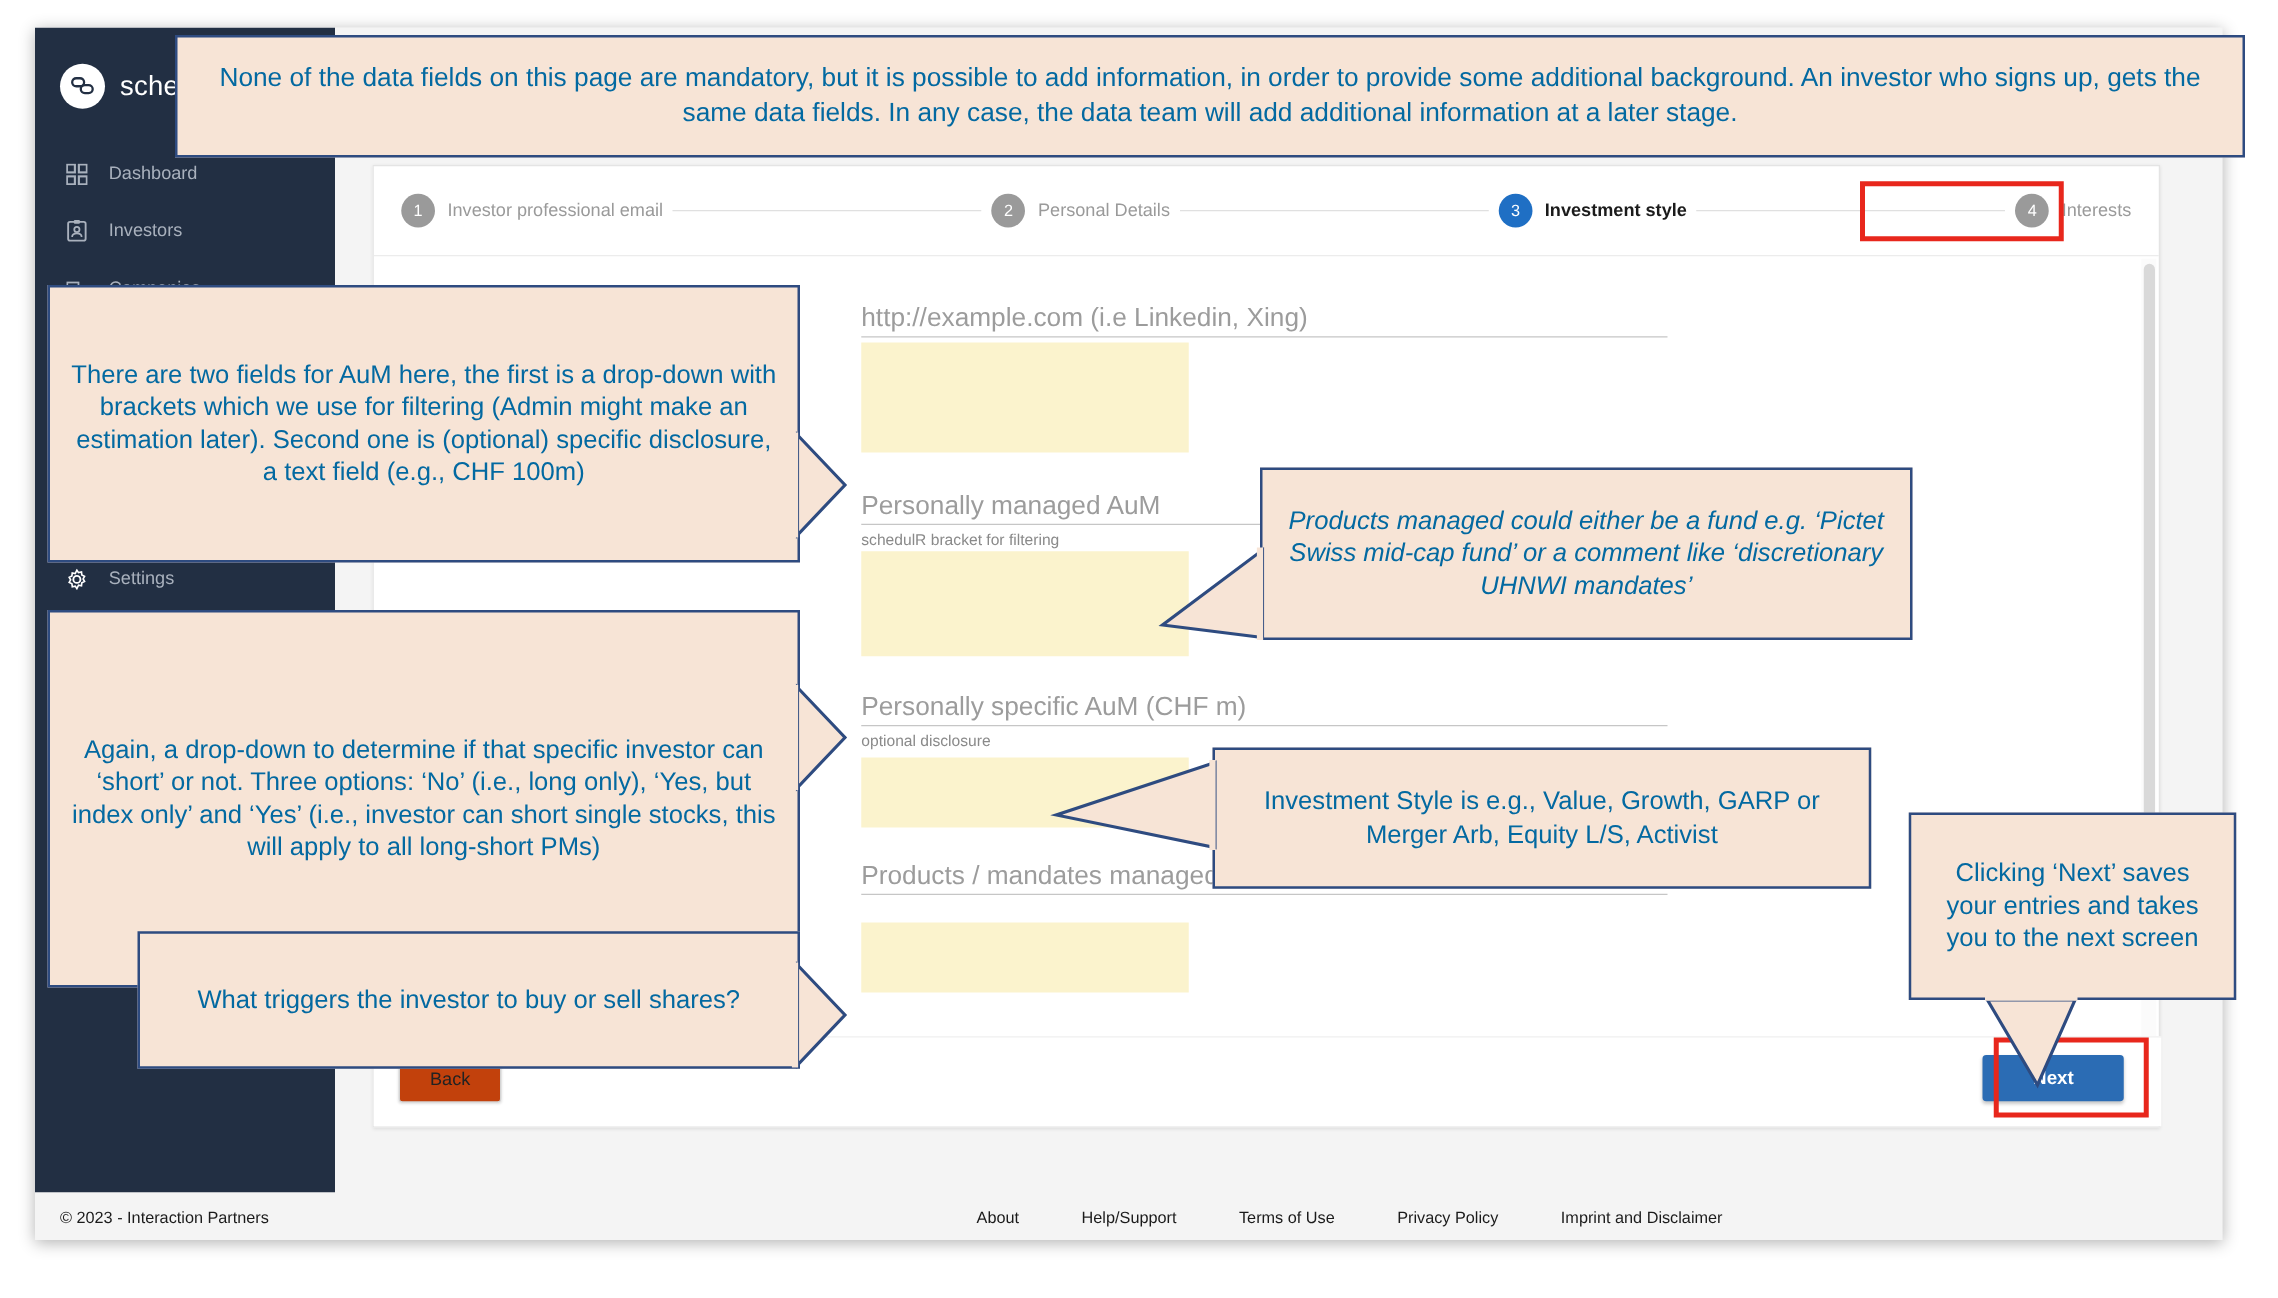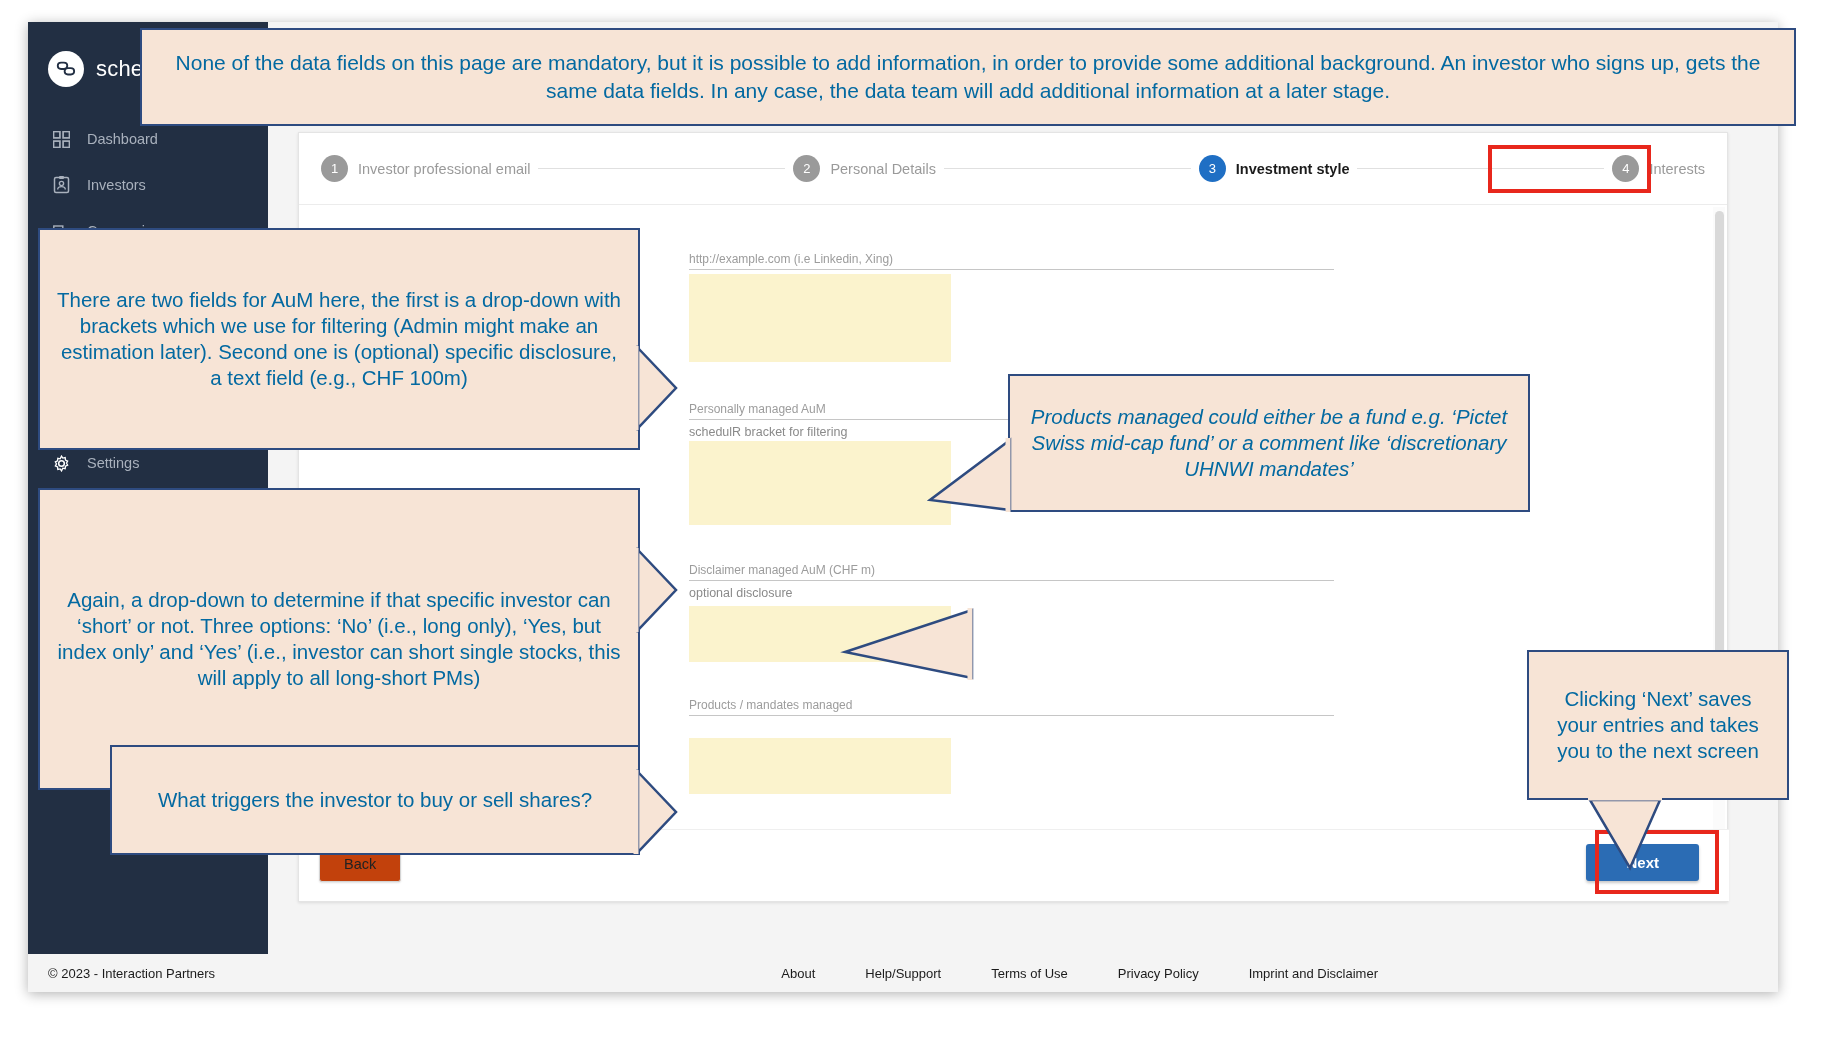--- a/index.html
+++ b/index.html
@@ -149,21 +149,21 @@
     color: #8a8a8a;
     margin-bottom: 4px;
   }
   .field-line {
     position: relative;
     border-bottom: 1px solid #c6c6c6;
     height: 32px;
     display: flex; align-items: flex-end;
   }
   .field-placeholder {
-    font-size: 12px;
+    font-size: 21px;
     color: #9c9c9c;
     padding-bottom: 4px;
     line-height: 1;
     text-align: center;
   }
   .field-hint {
     font-size: 12.5px;
     color: #8a8a8a;
     margin-top: 5px;
   }
@@ -402,21 +402,21 @@
               <div class="field-line">
                 <span class="field-placeholder">Personally managed AuM</span>
                 <span class="caret"></span>
               </div>
               <div class="field-hint">schedulR bracket for filtering</div>
             </div>
 
             <div class="field" style="margin-bottom:28px;">
               <div class="hl" style="top:-24px; height:84px;"></div>
               <div class="field-line">
-                <span class="field-placeholder">Disclaimer managed AuM (CHF m)</span>
+                <span class="field-placeholder">Personally specific AuM (CHF m)</span>
               </div>
               <div class="field-hint">optional disclosure</div>
             </div>
 
             <div class="field" style="margin-bottom:44px;">
               <div class="hl" style="top:-22px; height:56px;"></div>
               <div class="field-line">
                 <span class="field-placeholder">Products / mandates managed</span>
               </div>
             </div>
@@ -480,16 +480,17 @@
 (e.g., CHF 100m)</div>
 
   <div class="callout" style="left:38px; top:488px; width:602px; height:302px;">Again, a drop-down to determine if that specific investor can ‘short’
 or not. Three options: ‘No’ (i.e., long only), ‘Yes, but index only’
 and ‘Yes’ (i.e., investor can short single stocks, this will apply to all long-short PMs)</div>
 
   <div class="callout" style="left:110px; top:745px; width:530px; height:110px;">What triggers the investor to buy or sell shares?</div>
 
   <div class="callout" style="left:1008px; top:374px; width:522px; height:138px;font-style:italic;">Products managed could either be a fund e.g. ‘Pictet Swiss mid-cap fund’ or a comment like ‘discretionary UHNWI mandates’</div>
 
+  <div class="callout" style="left:970px; top:598px; width:527px; height:113px;">Investment Style is e.g., Value, Growth, GARP or Merger Arb, Equity L/S, Activist</div>
 
   <div class="callout" style="left:1527px; top:650px; width:262px; height:150px;">Clicking ‘Next’ saves your entries and takes you to the next screen</div>
 
 </div>
 
 </body></html>

